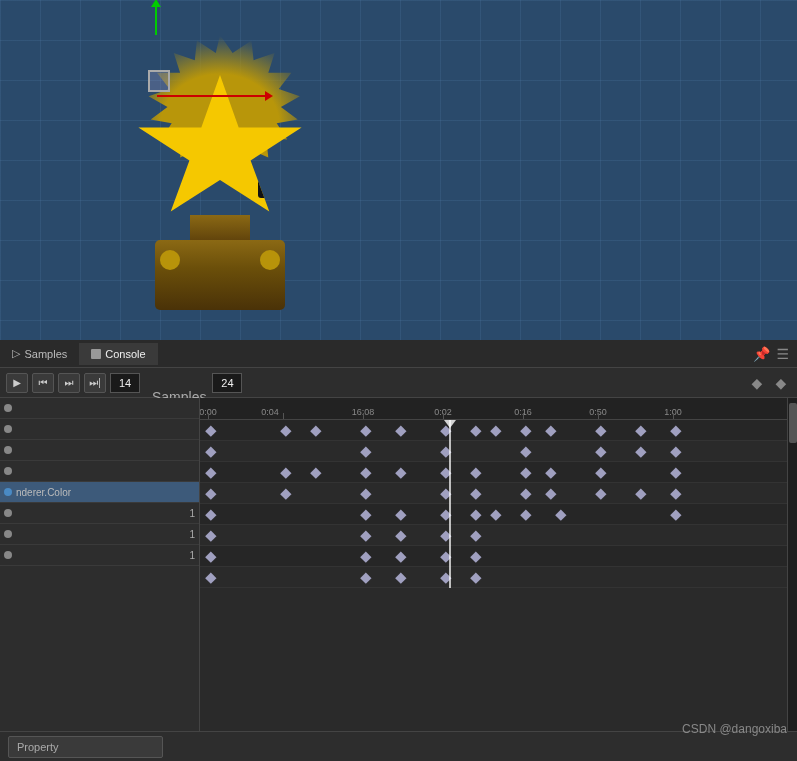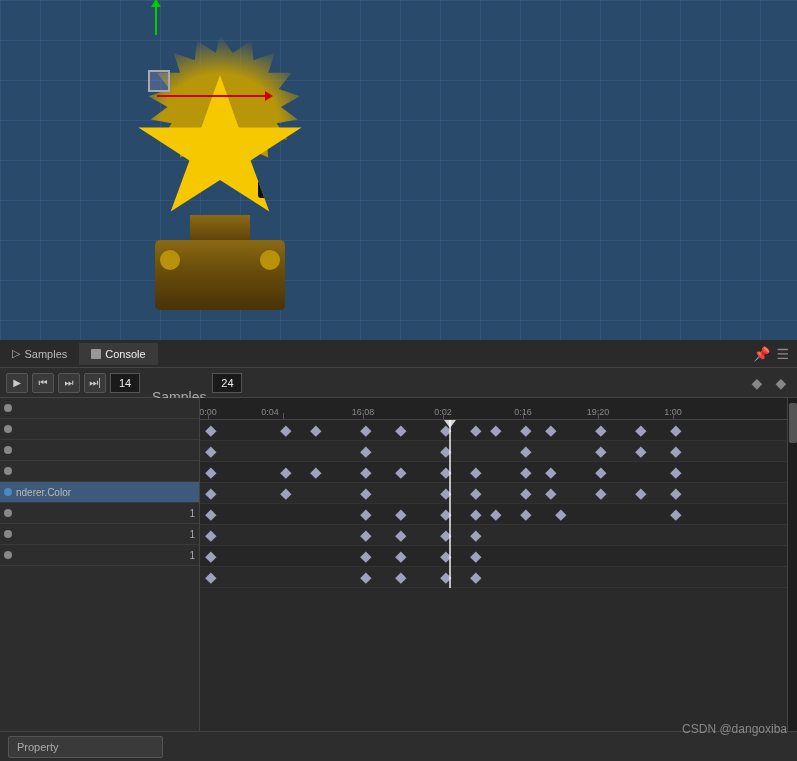--- a/index.html
+++ b/index.html
@@ -609,21 +609,21 @@
       <div class="time-marker" style="left: 8px;">0:00</div>
           <div class="time-tick" style="left: 8px;"></div>
           <div class="time-marker" style="left: 70px;">0:04</div>
           <div class="time-tick" style="left: 83px;"></div>
           <div class="time-marker" style="left: 163px;">16:08</div>
           <div class="time-tick" style="left: 163px;"></div>
           <div class="time-marker" style="left: 243px;">0:02</div>
           <div class="time-tick" style="left: 243px;"></div>
           <div class="time-marker" style="left: 323px;">0:16</div>
           <div class="time-tick" style="left: 323px;"></div>
-          <div class="time-marker" style="left: 398px;">19:20</div>
+          <div class="time-marker" style="left: 398px;">0:50</div>
           <div class="time-tick" style="left: 398px;"></div>
           <div class="time-marker" style="left: 473px;">1:00</div>
           <div class="time-tick" style="left: 473px;"></div>
         </div>
 
       <div id="tracks-container" style="position: relative;">
 
         <div class="playhead" id="playhead" style="left: 249px; top: 0px; height: 168px; position: absolute; pointer-events: none;">
           <div class="playhead-triangle"></div>
         </div>

